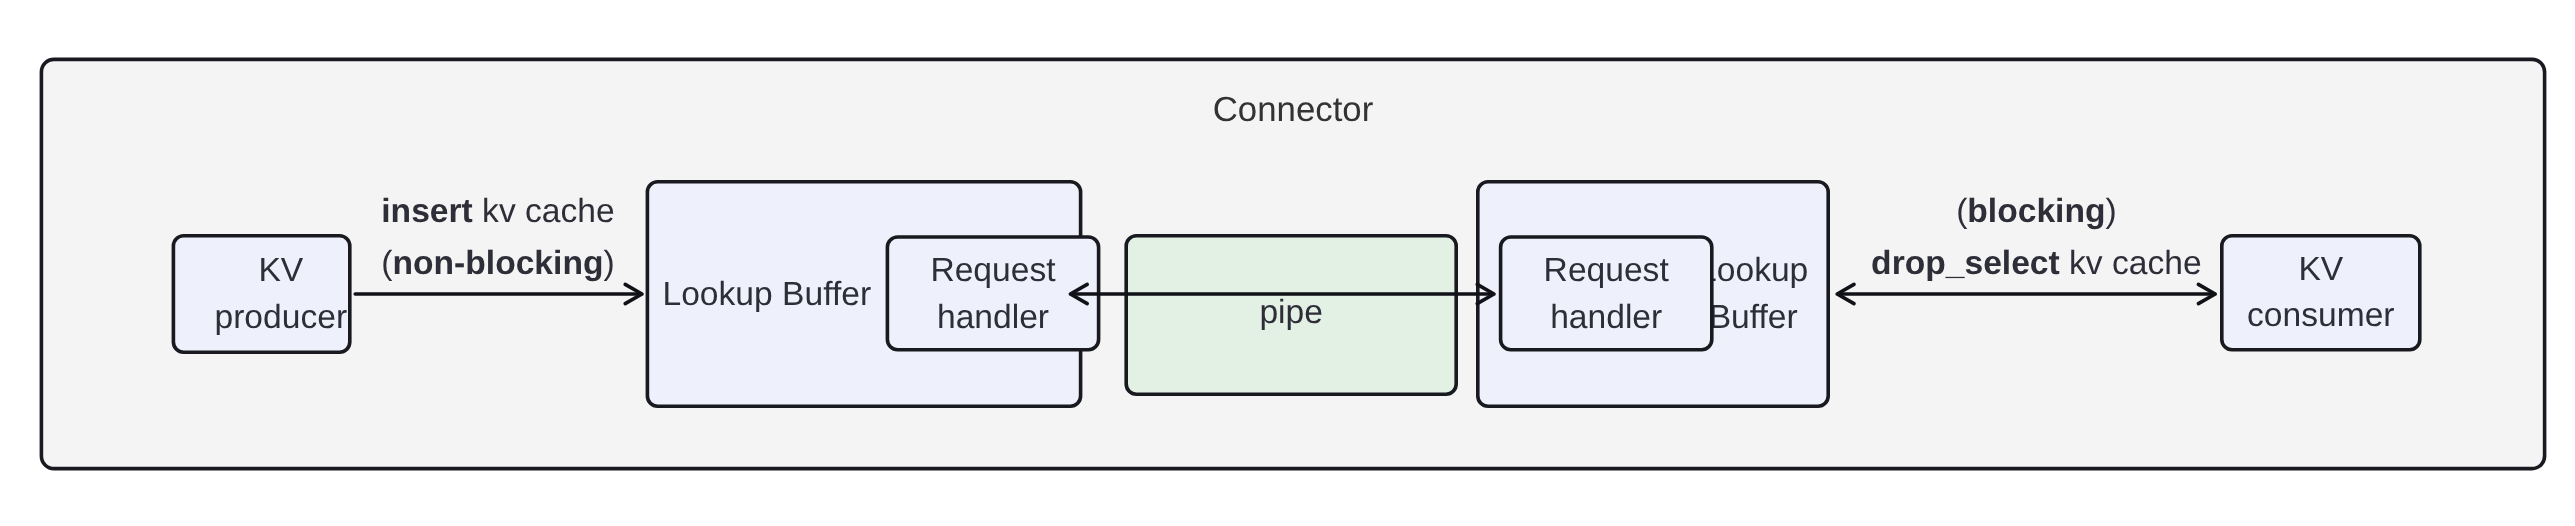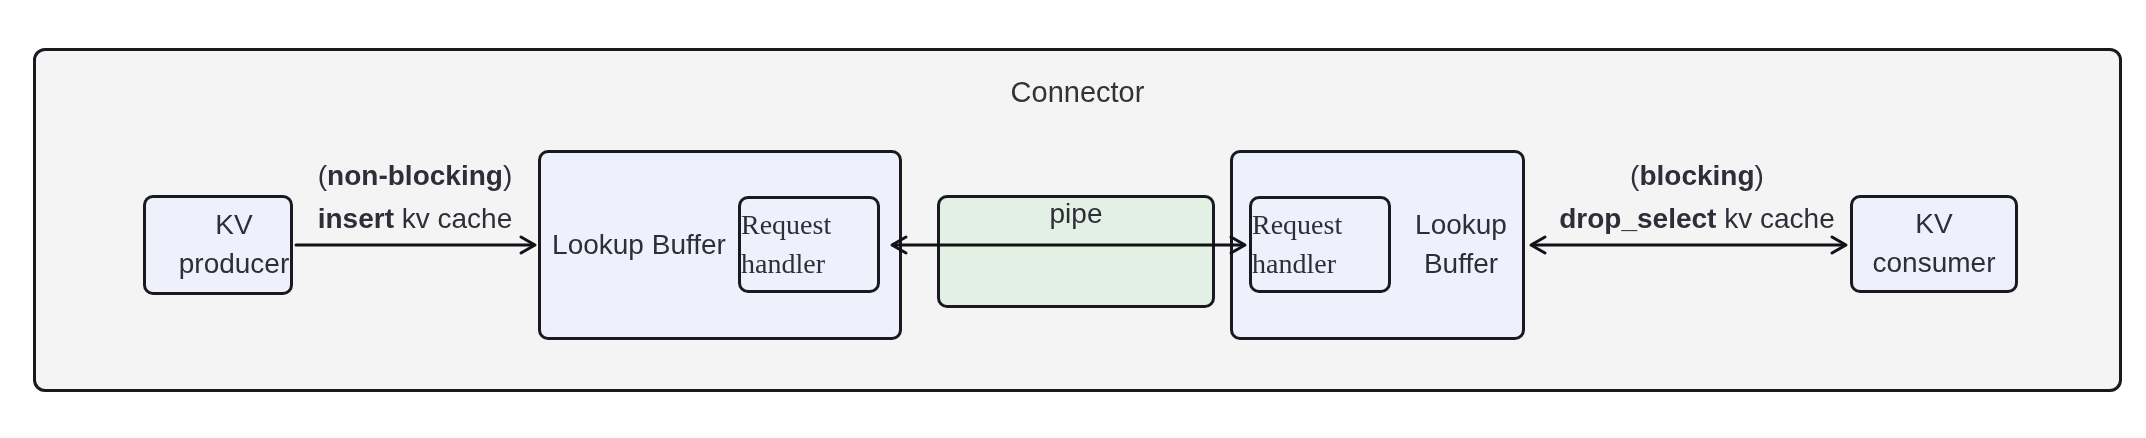--- a/index.html
+++ b/index.html
@@ -75,36 +75,37 @@
   .buffer-left .buffer-label{left:0;width:196px;}
   .buffer-right .buffer-label{right:0;width:122px;}
   .handler{
     position:absolute;
     background:var(--node-fill);
     border:3px solid var(--border);
     border-radius:10px;
     display:flex;
     align-items:center;
     justify-content:center;
+    text-align:center;
     font-size:28px;
     line-height:1.38;
     top:43px;
-    width:142px;height:97px;font-family:Liberation Serif, serif;
+    width:179px;height:97px;
   }
   .buffer-left .handler{left:197px;}
   .buffer-right .handler{left:16px;}
   .pipe{
     position:absolute;
     left:937px;top:195px;
-    width:278px;height:113px;
+    width:278px;height:135px;
     background:var(--pipe-fill);
     border:3px solid var(--border);
     border-radius:10px;
     display:flex;
-    align-items:flex-start;
+    align-items:center;
     justify-content:center;
     padding-bottom:6px;
     font-size:28px;
     color:var(--text);
   }
   .edge-label{
     position:absolute;
     text-align:center;
     font-size:28px;
     line-height:43px;
@@ -135,22 +136,22 @@
 
   <div class="outer-box"></div>
 
   <div class="diagram-title">Connector</div>
 
   <div class="node kv-producer">
     <span>KV producer</span>
   </div>
 
   <div class="edge-label label-insert">
+    <div><b>insert</b><span> kv cache</span></div>
     <div><span>(</span><b>non-blocking</b><span>)</span></div>
-    <div><b>insert</b><span> kv cache</span></div>
   </div>
 
   <div class="buffer buffer-left">
     <div class="buffer-label">Lookup Buffer</div>
     <div class="handler">
       <span>Request handler</span>
     </div>
   </div>
 
   <div class="pipe">

